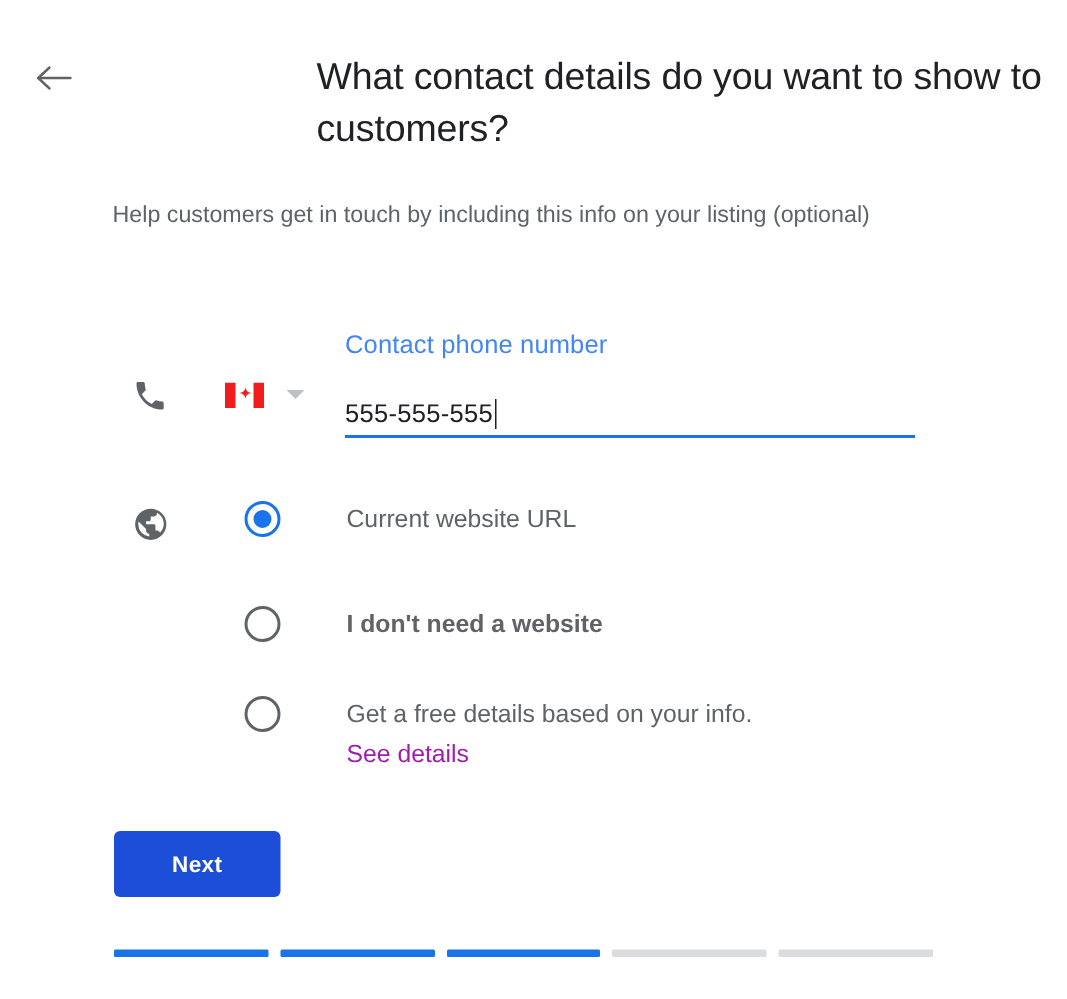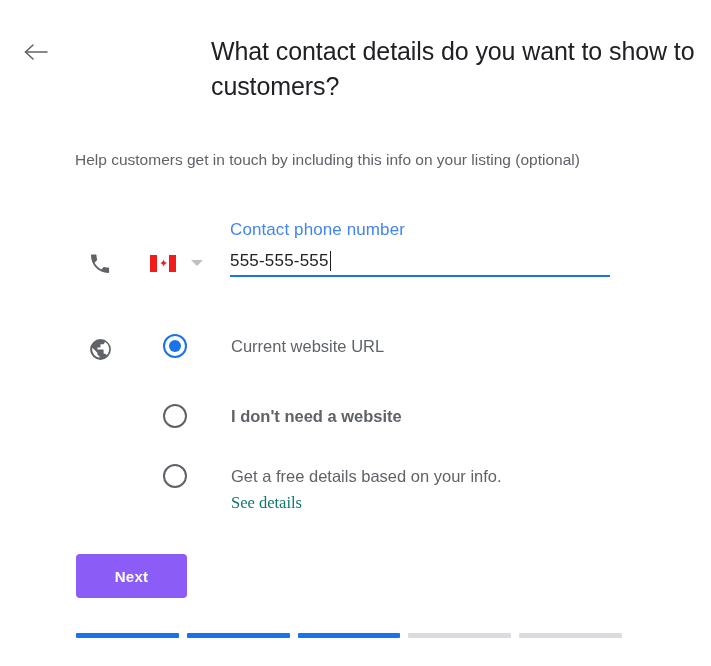--- a/index.html
+++ b/index.html
@@ -47,21 +47,20 @@
   }
 
   .subtitle {
     position: absolute;
     left: 75px;
     top: 130px;
     width: 525px;
     font-size: 15.5px;
     line-height: 27px;
     color: #5f6368;
-    margin-top: 16px;
   }
 
   
   .phone-row {
     position: absolute;
     left: 0;
     top: 222px;
     width: 711px;
     height: 70px;
   }
@@ -121,21 +120,21 @@
     top: 0;
     width: 380px;
   }
   .field-label {
     font-size: 17px;
     line-height: 16px;
     color: #4285f4;
     letter-spacing: 0.1px;
   }
   .field-value-wrap {
-    margin-top: 9px;
+    margin-top: 24px;
     height: 28px;
     border-bottom: 2px solid #1a73e8;
     display: flex;
     align-items: center;
   }
   .field-value {
     font-size: 17px;
     line-height: 22px;
     color: #202124;
     letter-spacing: 0.2px;
@@ -201,35 +200,34 @@
     font-size: 16.5px;
     line-height: 24px;
     color: #5f6368;
     max-width: 430px;
   }
   .see-details {
     display: block;
     margin-top: 3px;
     font-size: 16.5px;
     line-height: 24px;
-    color: #0f766e;
+    color: #a21caf;
     text-decoration: none;
     cursor: pointer;
     width: max-content;
-    font-family: Liberation Serif, serif;
   }
 
   
   .next-button {
     position: absolute;
     left: 76px;
     top: 554px;
     width: 111px;
     height: 44px;
-    background: #8b5cf6;
+    background: #1d4ed8;
     border: none;
     border-radius: 4px;
     color: #ffffff;
     font-family: "Liberation Sans", sans-serif;
     font-size: 15px;
     font-weight: bold;
     letter-spacing: 0.3px;
     cursor: pointer;
     padding: 0;
   }

